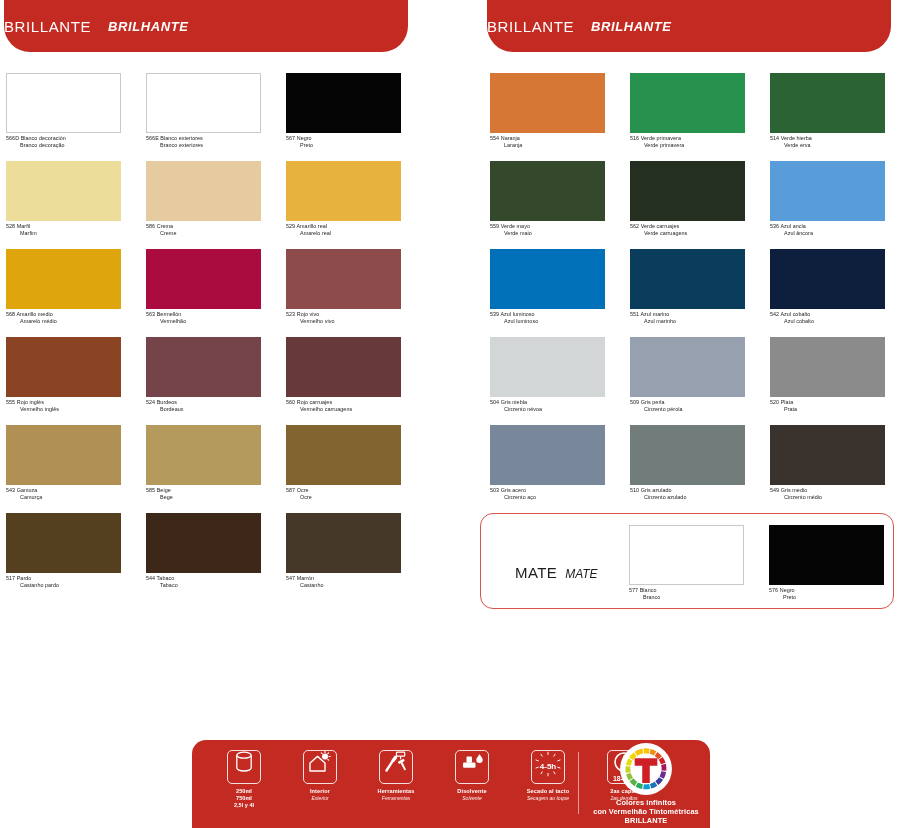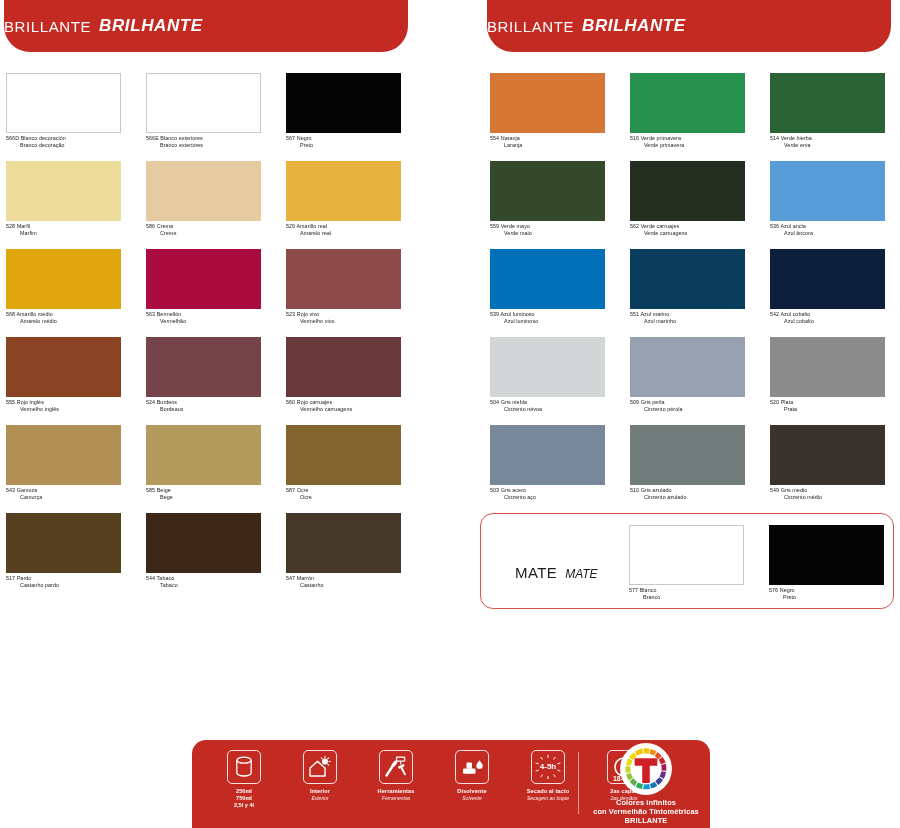--- a/index.html
+++ b/index.html
@@ -34,24 +34,24 @@
     letter-spacing: 0.6px;
   }
   .panel.left  .finish-banner { width: 404px; margin-left: 4px; }
   .panel.right .finish-banner { width: 404px; margin-left: 7px; }
 
   .finish-es {
     font-size: 15px;
     font-weight: normal;
   }
   .finish-pt {
-    font-size: 17px;
+    font-size: 13px;
     font-style: italic;
     font-weight: bold;
-    margin-left: 8px;
+    margin-left: 17px;
   }
 
   
   .grid {
     position: absolute;
     display: grid;
     grid-template-columns: repeat(3, 140px);
     grid-auto-rows: 88px;
   }
   .panel.left  .grid { left: 2px; top: 73px; }
@@ -139,21 +139,21 @@
     width: 60px;
     text-align: center;
   }
   .feat-icon {
     width: 34px;
     height: 34px;
     margin: 0 auto;
     border: 1.4px solid rgba(255,255,255,0.85);
     border-radius: 5px;
     display: flex;
-    align-items: center;
+    align-items: flex-start;
     justify-content: center;
     position: relative;
     box-sizing: border-box;
   }
   .feat-icon svg { display: block; }
   .feat-text {
     margin-top: 4px;
     line-height: 7px;
   }
   .feat-text .f-es {

